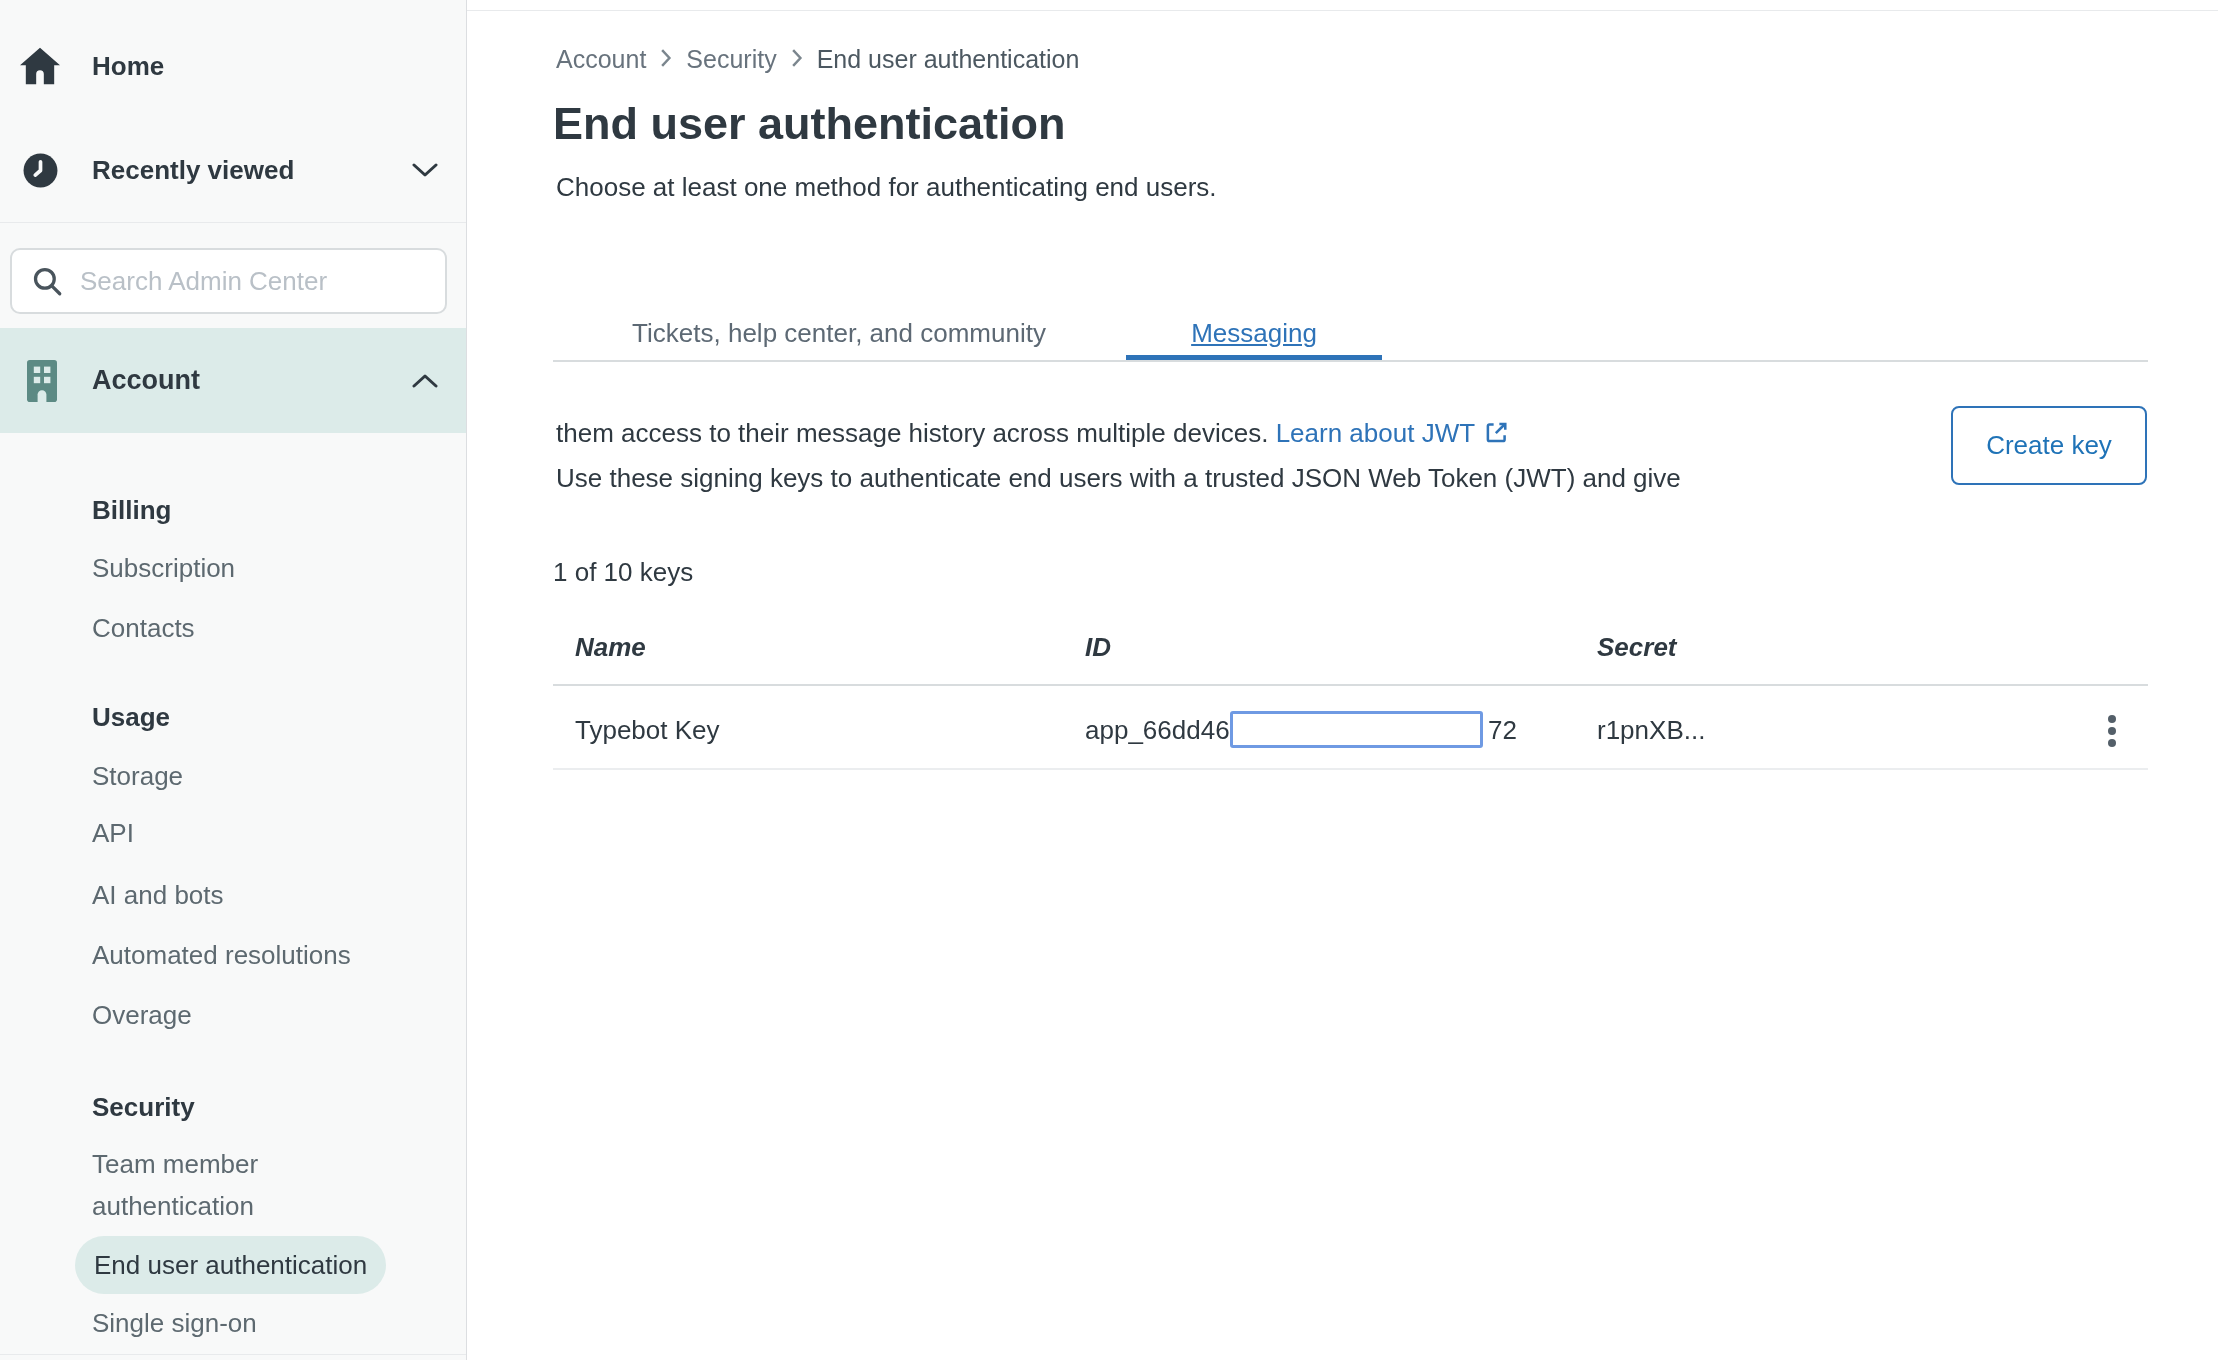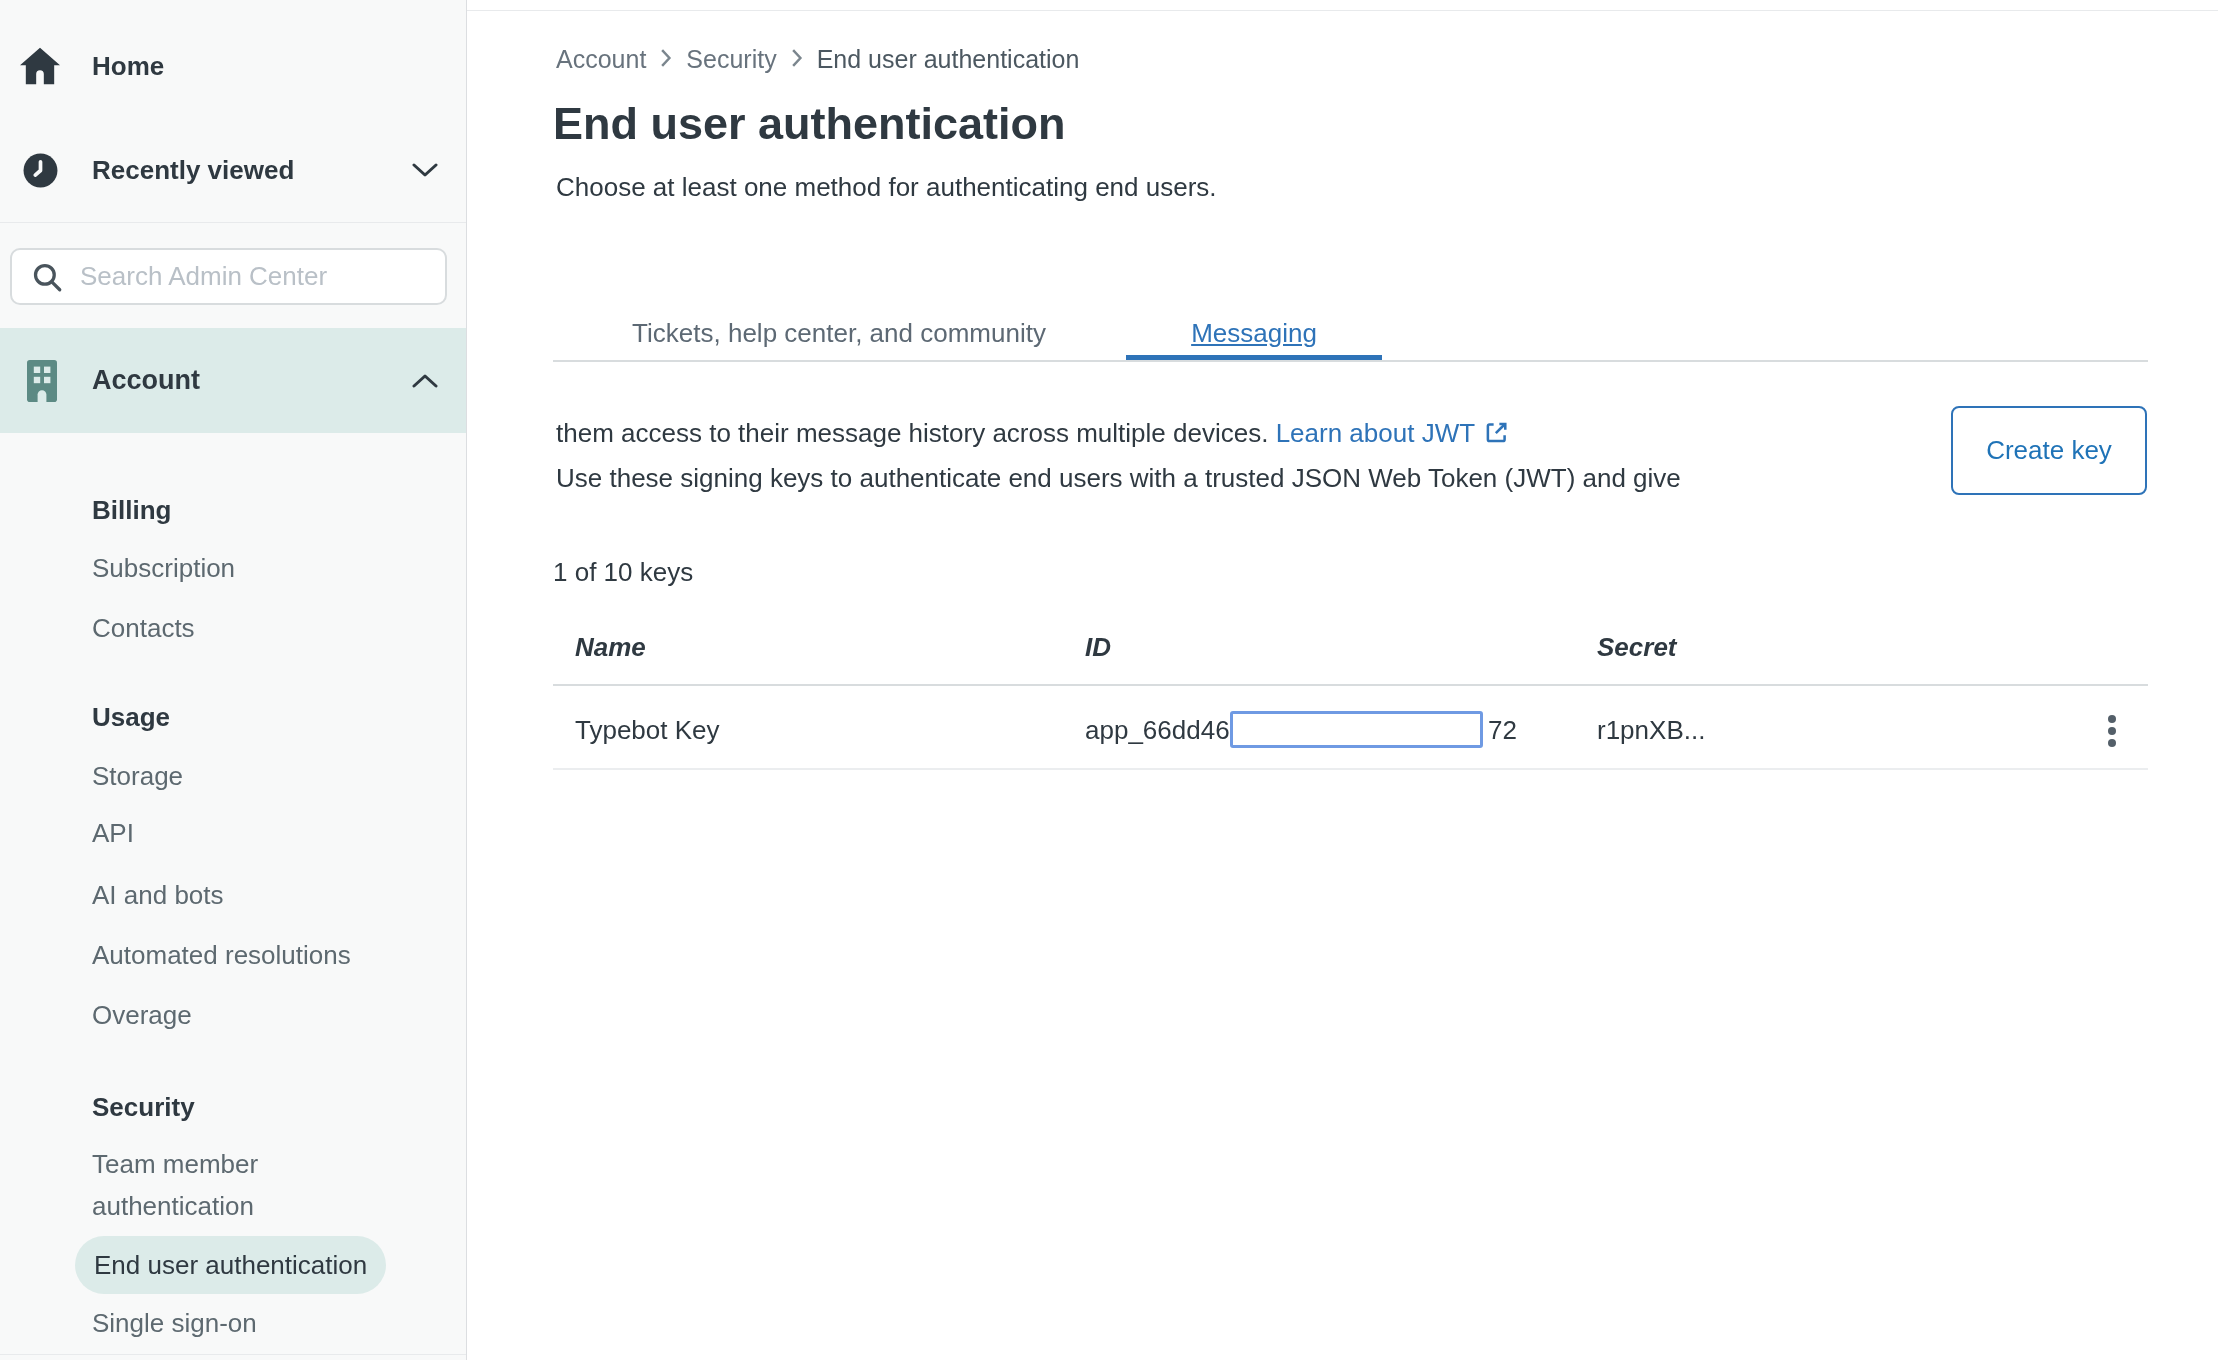--- a/index.html
+++ b/index.html
@@ -8,21 +8,21 @@
 
   
   .sidebar{position:absolute;left:0;top:0;width:466px;height:1360px;
            background:#f8f9f9;border-right:1px solid #dcdee1;}
   .side-item{position:absolute;left:0;width:466px;height:66px;display:flex;
              align-items:center;cursor:pointer;}
   .side-item .icon-slot{position:absolute;left:14px;width:52px;display:flex;justify-content:center;}
   .side-item .side-label{position:absolute;left:92px;font-size:26px;font-weight:600;color:#2f3941;}
   .side-chevron{position:absolute;right:28px;top:50%;transform:translateY(-50%);display:flex;}
   .side-divider{position:absolute;left:0;width:466px;height:1px;background:#e8eaec;}
-  .search-wrap{position:absolute;left:10px;top:248px;width:437px;height:57px;background:#fff;
+  .search-wrap{position:absolute;left:10px;top:248px;width:437px;height:66px;background:#fff;
                border:2px solid #d8dcde;border-radius:10px;box-sizing:border-box;
                display:flex;align-items:center;}
   .search-wrap .sicon{margin:0 14px 0 18px;display:flex;}
   .search-wrap input{flex:1;border:none;outline:none;background:transparent;
                      font-family:"Liberation Sans",sans-serif;font-size:26px;color:#2f3941;min-width:0;}
   .search-wrap input::placeholder{color:#b9c0c7;}
   .account-item{position:absolute;left:0;top:328px;width:466px;height:105px;background:#dcebe9;
                 display:flex;align-items:center;cursor:pointer;}
   .account-item .icon-slot{position:absolute;left:16px;width:52px;display:flex;justify-content:center;}
   .account-item .side-label{position:absolute;left:92px;font-size:27px;font-weight:700;color:#2f3941;}
@@ -46,21 +46,21 @@
   .tab{position:absolute;top:305px;height:57px;display:flex;align-items:center;justify-content:center;
        font-size:26px;color:#5d6974;cursor:pointer;}
   .tab--active{color:#2e73b8;font-weight:500;}
   .tab-underline{position:absolute;left:0;bottom:0;width:100%;height:7px;background:#2e73b8;}
   .tabs-rule{position:absolute;left:86px;top:360px;width:1595px;height:2px;background:#d8dcde;}
 
   .desc{position:absolute;left:89px;top:413px;font-size:26px;line-height:41px;color:#2f3941;}
   .jwt-link{color:#2e73b8;text-decoration:none;cursor:pointer;}
   .ext-icon{display:inline-block;vertical-align:-4px;margin-left:8px;}
 
-  .create-btn{position:absolute;left:1484px;top:406px;width:196px;height:89px;box-sizing:border-box;
+  .create-btn{position:absolute;left:1484px;top:406px;width:196px;height:79px;box-sizing:border-box;
               background:#fff;border:2px solid #2e73b8;border-radius:8px;color:#1f73b7;
               font-family:"Liberation Sans",sans-serif;font-size:26px;font-weight:500;cursor:pointer;}
 
   .keys-count{position:absolute;left:86px;top:557px;font-size:26px;color:#2f3941;}
 
   .th{position:absolute;top:632px;font-size:26px;font-weight:700;color:#2f3941;font-style:italic;}
   .th-name{left:108px;}
   .th-id{left:618px;}
   .th-secret{left:1130px;}
   .table-head-rule{position:absolute;left:86px;top:684px;width:1595px;height:2px;background:#d8dcde;}

